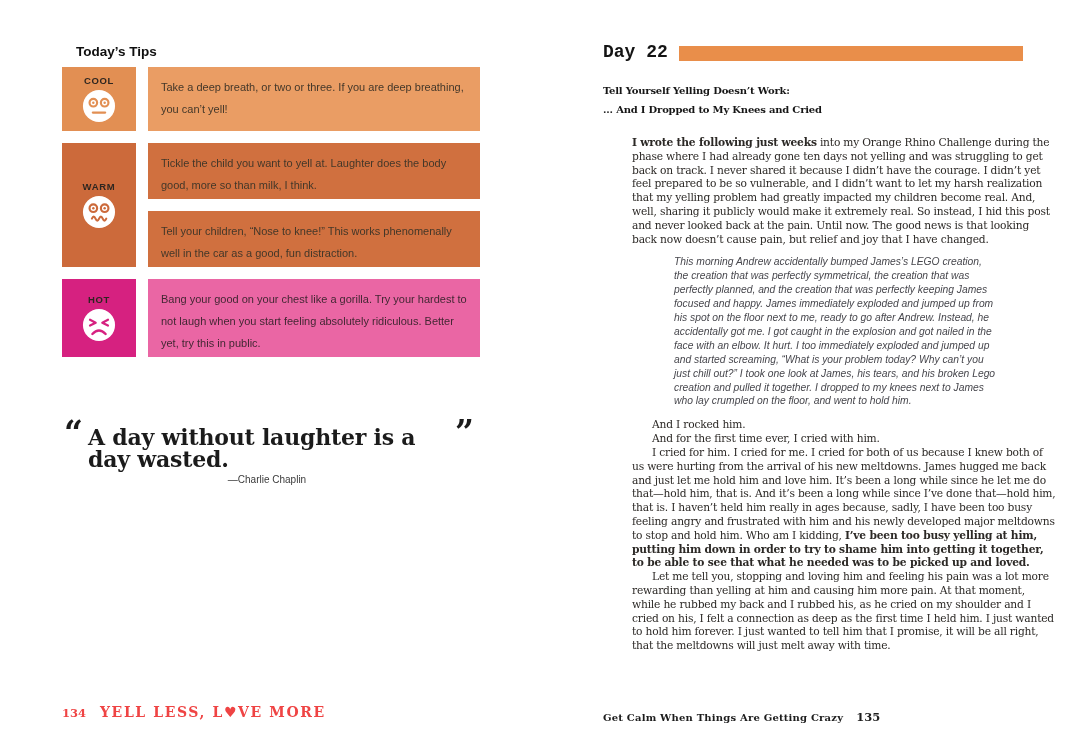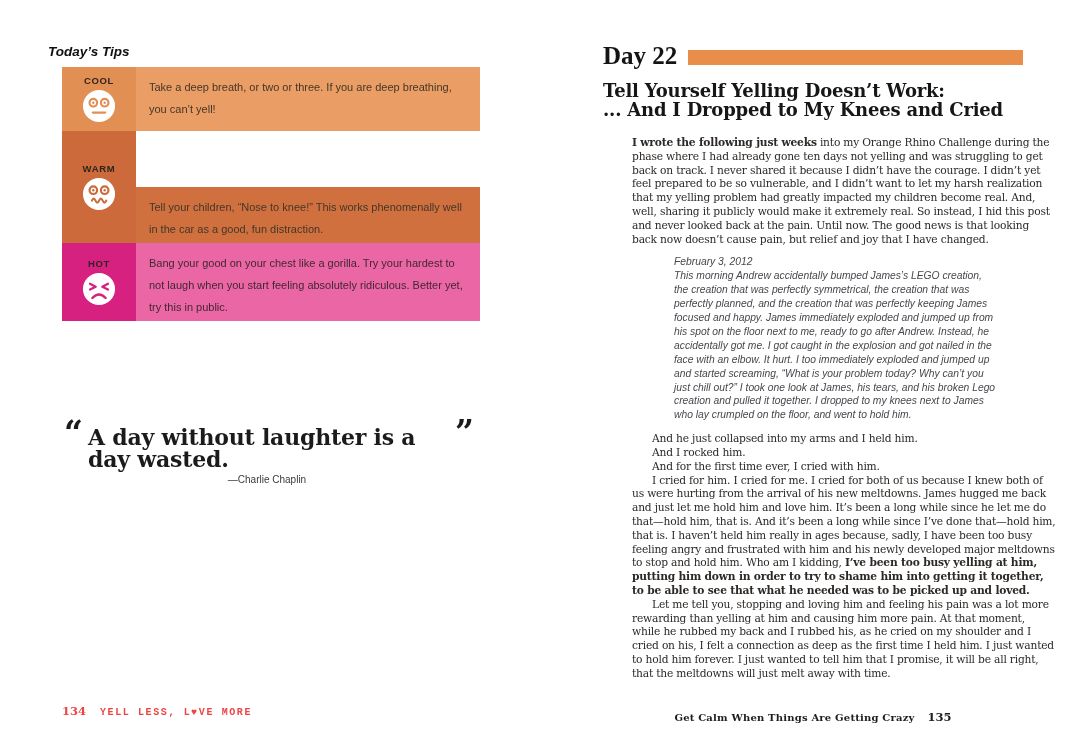--- a/index.html
+++ b/index.html
@@ -1,25 +1,25 @@
 <!DOCTYPE html>
 <html style="--cool-label-bg: #E28F53; --cool-tip-bg: #EA9D64; --warm-label-bg: #CC6A3B; --warm-tip-bg: #D0703F; --hot-label-bg: #D62180; --hot-tip-bg: #EA66A4; --day-bar: #E98E4A;"><head>
 <meta charset="utf-8">
 <style>
   html,body { margin:0; padding:0; background:#ffffff; }
   .book { position:relative; width:1083px; height:750px; background:#ffffff; overflow:hidden;
           font-family:"Liberation Sans", sans-serif; }
 
   
-  .tips-header { position:absolute; left:48px; top:44px; font-family:"Liberation Sans",sans-serif;
-                 font-weight:bold; font-size:13.5px; color:#0f0f0f;font-style:italic; }
+  .tips-header { position:absolute; left:76px; top:44px; font-family:"Liberation Sans",sans-serif;
+                 font-weight:bold; font-size:13.5px; color:#0f0f0f; }
 
   .tips-grid { position:absolute; left:62px; top:67px; width:418px;
                display:grid; grid-template-columns:74px 1fr;
-               grid-template-rows:64px 56px 56px 78px; gap:0; }
+               grid-template-rows:64px 56px 56px 78px; gap:12px; }
 
   .label-cell { display:flex; flex-direction:column; align-items:center; justify-content:center; gap:3px; }
   .label-text { font-weight:bold; font-size:9.5px; letter-spacing:0.7px; color:#2e2620; }
 
   .cool-label { grid-column:1; grid-row:1; background:var(--cool-label-bg,#E28F53); }
   .warm-label { grid-column:1; grid-row:2 / span 2; background:var(--warm-label-bg,#CC6A3B); }
   .hot-label  { grid-column:1; grid-row:4; background:var(--hot-label-bg,#D62180); }
 
   .tip-cell { padding:9px 12px 0 13px; font-size:11px; line-height:22px; color:#433729; }
   .cool-tip { grid-column:2; grid-row:1; background:var(--cool-tip-bg,#EA9D64); }
@@ -35,44 +35,44 @@
   .quote-block { position:absolute; left:64px; top:420px; width:408px; color:#1b1b1b; }
   .quote-line { display:flex; align-items:flex-start; gap:7px; font-family:"DejaVu Serif",serif; }
   .qmark { font-weight:bold; font-size:33px; line-height:26px; letter-spacing:-2px; }
   .quote-text { font-weight:bold; font-size:22px; line-height:22px; padding-top:6px; letter-spacing:-0.2px; }
   .quote-attrib { text-align:center; margin-top:4px; padding-right:2px;
                   font-family:"Liberation Sans",sans-serif; font-size:10px; color:#3a3a3a; }
 
   .footer-left { position:absolute; left:62px; top:704px; display:flex; gap:14px; align-items:flex-end;
                  font-family:"DejaVu Serif",serif; color:#ef4444; }
   .page-num { font-weight:bold; font-size:11.5px; }
-  .book-title { font-weight:bold; font-size:10px; letter-spacing:1.6px;font-family:Liberation Mono, monospace; }
+  .book-title { font-weight:bold; font-size:14px; letter-spacing:1.6px; }
 
   
   .day-header { position:absolute; left:603px; top:42px; width:420px; display:flex; align-items:center; gap:11px; }
-  .day-label { font-family:Liberation Serif, serif; font-weight:bold; font-size:25px; color:#141414; white-space:nowrap; }
+  .day-label { font-family:Liberation Mono, monospace; font-weight:bold; font-size:18px; color:#141414; white-space:nowrap; }
   .day-bar { flex:1; height:15px; margin-top:2px; background:var(--day-bar,#E98E4A); }
 
   .page-title { position:absolute; left:603px; top:81px; width:424px;
-                font-family:"DejaVu Serif",serif; font-weight:bold; font-size:18px;
+                font-family:"DejaVu Serif",serif; font-weight:bold; font-size:10px;
                 line-height:19px; color:#161616; letter-spacing:-0.2px; }
 
   .main-text { position:absolute; left:603px; top:136px; width:424px;
                font-family:"DejaVu Serif",serif; font-size:10.7px; line-height:13.8px;
                color:#2c2926; letter-spacing:-0.2px; text-align:left;margin-left:29px; }
   .main-text p { margin:0; }
   .indent { text-indent:20px; }
   .bold-seg { font-weight:bold; }
 
   .journal { margin:9px 0 10px 42px; width:322px; font-family:"Liberation Sans",sans-serif;
              font-style:italic; font-size:10.3px; line-height:13.9px; color:#47474d; letter-spacing:0; }
   .journal-date { margin-bottom:0; }
 
   .footer-right { position:absolute; left:603px; top:710px; width:420px; display:flex;
-                  justify-content:center; gap:13px; align-items:baseline;
+                  justify-content:flex-start; gap:13px; align-items:baseline;
                   font-family:"DejaVu Serif",serif; color:#1d1d1d; }
   .chapter-title { font-weight:bold; font-size:10px; letter-spacing:0.2px; }
 </style>
 </head>
 <body>
 
 <div class="book">
 
   <div class="tips-header">Today’s Tips</div>
 
@@ -95,20 +95,21 @@
       <span class="label-text">WARM</span>
       <svg class="face-icon icon-warm" viewBox="0 0 36 36">
         <circle cx="18" cy="18" r="17" fill="#ffffff"></circle>
         <circle cx="12" cy="14" r="4" fill="none" stroke="currentColor" stroke-width="2.3"></circle>
         <circle cx="12" cy="14" r="1.3" fill="currentColor"></circle>
         <circle cx="24" cy="14" r="4" fill="none" stroke="currentColor" stroke-width="2.3"></circle>
         <circle cx="24" cy="14" r="1.3" fill="currentColor"></circle>
         <path d="M10.5 25 q1.9 -4.2 3.8 0 q1.9 4.2 3.8 0 q1.9 -4.2 3.8 0 q1.9 4.2 3.8 0" fill="none" stroke="currentColor" stroke-width="2.2" stroke-linecap="round"></path>
       </svg>
     </div>
+    <div class="tip-cell warm-tip-a">Tickle the child you want to yell at. Laughter does the body good, more so than milk, I think.</div>
     <div class="tip-cell warm-tip-b">Tell your children, “Nose to knee!” This works phenomenally well in the car as a good, fun distraction.</div>
 
     <div class="label-cell hot-label">
       <span class="label-text">HOT</span>
       <svg class="face-icon icon-hot" viewBox="0 0 36 36">
         <circle cx="18" cy="18" r="17" fill="#ffffff"></circle>
         <path d="M8.5 12.5 L14.5 15.5 L8.5 18.5" fill="none" stroke="currentColor" stroke-width="2.4" stroke-linecap="round" stroke-linejoin="round"></path>
         <path d="M27.5 12.5 L21.5 15.5 L27.5 18.5" fill="none" stroke="currentColor" stroke-width="2.4" stroke-linecap="round" stroke-linejoin="round"></path>
         <path d="M11 27.5 Q18 20 25 27.5" fill="none" stroke="currentColor" stroke-width="2.6" stroke-linecap="round"></path>
       </svg>
@@ -137,25 +138,23 @@
 
   <div class="page-title">
     <div>Tell Yourself Yelling Doesn’t Work:</div>
     <div>... And I Dropped to My Knees and Cried</div>
   </div>
 
   <div class="main-text">
     <p><span class="bold-seg">I wrote the following just weeks</span><span> into my Orange Rhino Challenge during the phase where I had already gone ten days not yelling and was struggling to get back on track. I never shared it because I didn’t have the courage. I didn’t yet feel prepared to be so vulnerable, and I didn’t want to let my harsh realization that my yelling problem had greatly impacted my children become real. And, well, sharing it publicly would make it extremely real. So instead, I hid this post and never looked back at the pain. Until now. The good news is that looking back now doesn’t cause pain, but relief and joy that I have changed.</span></p>
 
     <div class="journal">
-      <p class="journal-date">February 3, 2012</p>
       <p>This morning Andrew accidentally bumped James’s LEGO creation, the creation that was perfectly symmetrical, the creation that was perfectly planned, and the creation that was perfectly keeping James focused and happy. James immediately exploded and jumped up from his spot on the floor next to me, ready to go after Andrew. Instead, he accidentally got me. I got caught in the explosion and got nailed in the face with an elbow. It hurt. I too immediately exploded and jumped up and started screaming, “What is your problem today? Why can’t you just chill out?” I took one look at James, his tears, and his broken Lego creation and pulled it together. I dropped to my knees next to James who lay crumpled on the floor, and went to hold him.</p>
     </div>
 
-    <p class="indent">And he just collapsed into my arms and I held him.</p>
     <p class="indent">And I rocked him.</p>
     <p class="indent">And for the first time ever, I cried with him.</p>
 
     <p class="indent"><span>I cried for him. I cried for me. I cried for both of us because I knew both of us were hurting from the arrival of his new meltdowns. James hugged me back and just let me hold him and love him. It’s been a long while since he let me do that—hold him, that is. And it’s been a long while since I’ve done that—hold him, that is. I haven’t held him really in ages because, sadly, I have been too busy feeling angry and frustrated with him and his newly developed major meltdowns to stop and hold him. Who am I kidding, </span><span class="bold-seg">I’ve been too busy yelling at him, putting him down in order to try to shame him into getting it together, to be able to see that what he needed was to be picked up and loved.</span></p>
 
     <p class="indent">Let me tell you, stopping and loving him and feeling his pain was a lot more rewarding than yelling at him and causing him more pain. At that moment, while he rubbed my back and I rubbed his, as he cried on my shoulder and I cried on his, I felt a connection as deep as the first time I held him. I just wanted to hold him forever. I just wanted to tell him that I promise, it will be all right, that the meltdowns will just melt away with time.</p>
   </div>
 
   <div class="footer-right">
     <span class="chapter-title">Get Calm When Things Are Getting Crazy</span>

